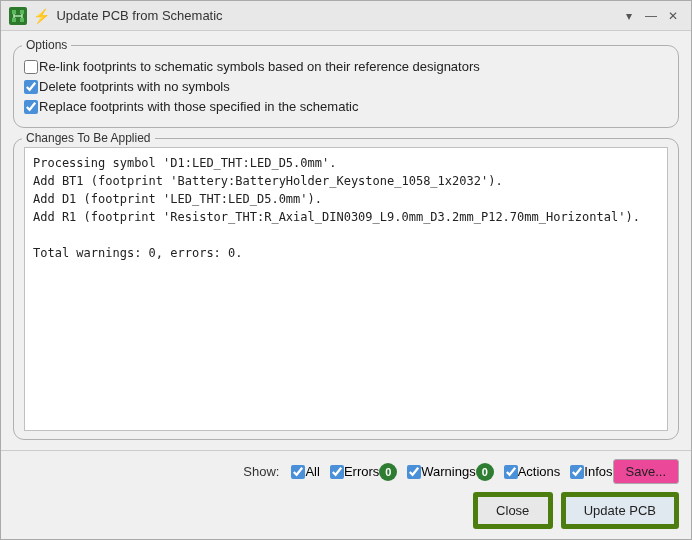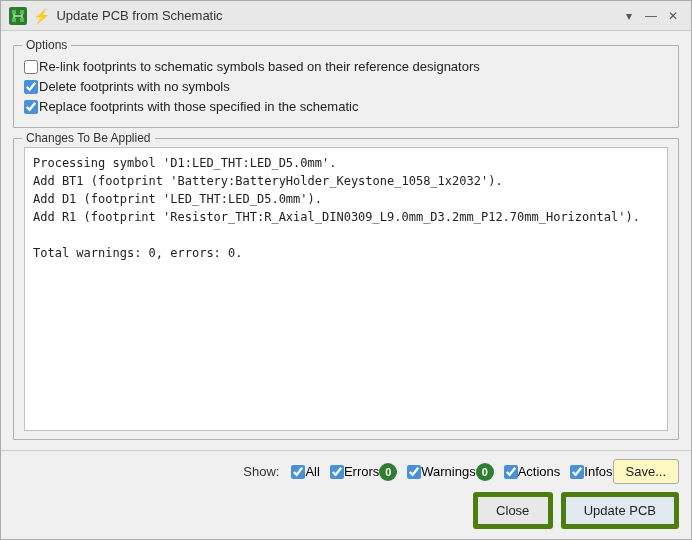--- a/index.html
+++ b/index.html
@@ -60,21 +60,21 @@
     }
     .content {
       flex: 1;
       padding: 10px 12px;
       display: flex;
       flex-direction: column;
       gap: 10px;
     }
     .group-box {
       border: 1px solid #b0b0b0;
-      border-radius: 1px;
+      border-radius: 11px;
       padding: 8px 10px;
       position: relative;
     }
     .group-label {
       position: absolute;
       top: -8px;
       left: 8px;
       background: #f0f0f0;
       padding: 0 4px;
       font-size: 12px;
@@ -154,21 +154,21 @@
       width: 18px;
       height: 18px;
       display: inline-flex;
       align-items: center;
       justify-content: center;
       font-size: 11px;
       font-weight: bold;
     }
     .save-btn {
       padding: 4px 12px;
-      background: #fef9c3;
+      background: #ec4899;
       border: 1px solid #aaa;
       border-radius: 3px;
       cursor: pointer;
       font-size: 13px;
       color: #222;
     }
     .footer-buttons {
       display: flex;
       gap: 8px;
       padding: 0 12px 10px 12px;

